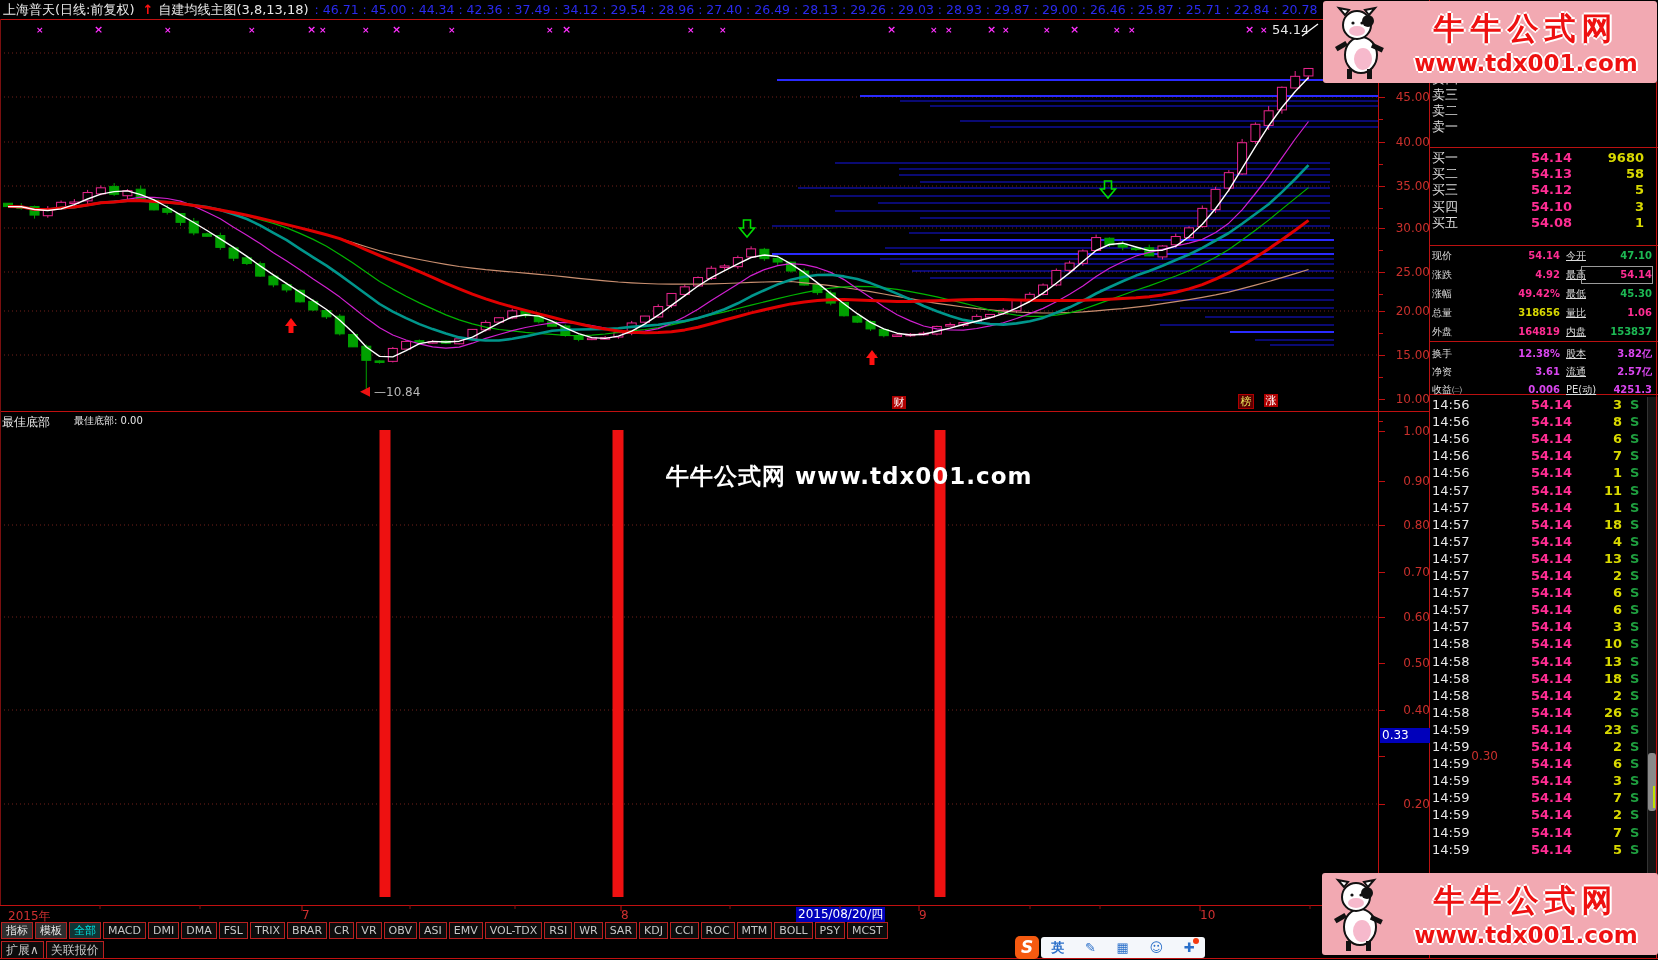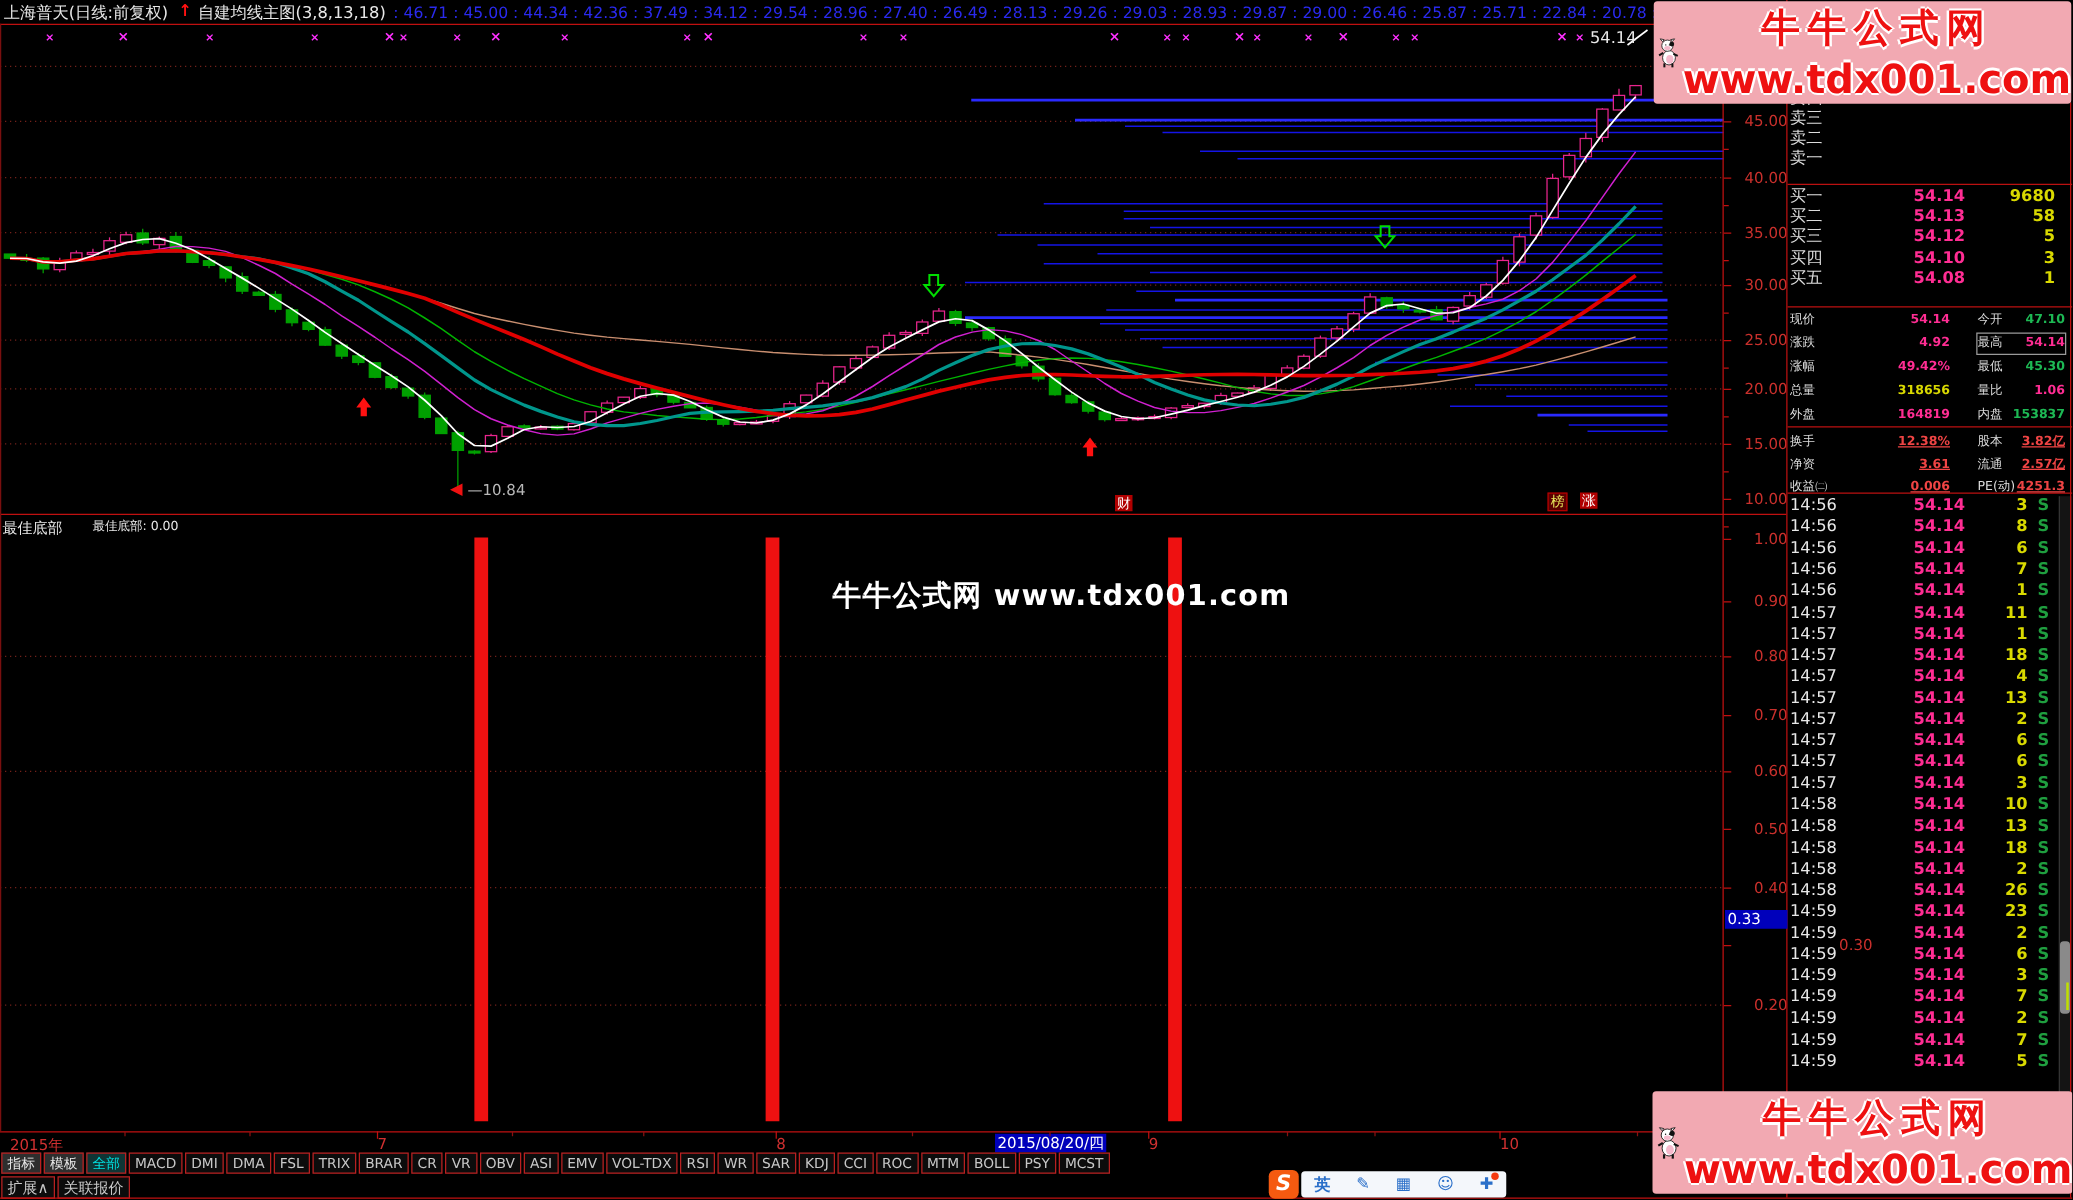--- a/index.html
+++ b/index.html
@@ -13,29 +13,29 @@
   #topbar .arrow{color:#ff1111;font-weight:bold;margin:0 2px 0 8px;}
   #topbar .vals{color:#2a2aee;margin-left:6px;letter-spacing:0px;font-size:12.5px;}
   
   .axlbl{position:absolute;width:46px;text-align:right;color:#c9302c;font-size:12px;line-height:12px;}
   .tick{position:absolute;width:6px;height:1px;background:#c01010;}
   
   .qlabel{color:#dcdcdc;}
   .pink{color:#ff2d93;}
   .green{color:#1db954;margin-left:11px;}
   .yellow{color:#d9d900;}
-  .white{color:#ef4444;text-decoration:underline;}
+  .white{color:#d946ef;}
   .qrow{position:absolute;left:1432px;width:222px;height:16px;font-size:13px;line-height:15px;}
   .qrow .lb{position:absolute;left:0;}
   .qrow .pr{position:absolute;left:60px;width:80px;text-align:right;font-weight:bold;}
   .qrow .vl{position:absolute;right:10px;width:90px;text-align:right;font-weight:bold;}
   .irow{position:absolute;left:1432px;width:224px;height:17px;font-size:10px;line-height:16px;}
   .irow .l1{position:absolute;left:0;}
   .irow .v1{position:absolute;left:52px;width:76px;text-align:right;font-weight:bold;}
-  .irow .l2{position:absolute;left:150px;}
+  .irow .l2{position:absolute;left:134px;text-decoration:underline;}
   .irow .v2{position:absolute;right:4px;width:70px;text-align:right;font-weight:bold;}
   .irow .boxed{outline:1px solid #9a9a9a;}
   .trow{position:absolute;left:1432px;width:226px;height:17px;font-size:13px;line-height:16px;}
   .trow .tm{position:absolute;left:0;color:#e8e8e8;}
   .trow .pr{position:absolute;left:70px;width:70px;text-align:right;font-weight:bold;}
   .trow .vl{position:absolute;left:150px;width:40px;text-align:right;font-weight:bold;}
   .trow .fl{position:absolute;left:198px;color:#1f9e3f;font-weight:bold;}
   .redline{position:absolute;background:#bb1111;}
   
   #yearlbl{color:#d03030;font-size:12px;}
@@ -44,21 +44,21 @@
   .tabrow{position:absolute;display:flex;gap:2px;}
   .tab{border:1px solid #b92020;background:#0c0c0c;color:#c8c8c8;font-size:11px;
        height:15px;line-height:15px;padding:0 4px;}
   .tab.sys{background:#2e2e2e;color:#e8e8e8;}
   .tab.active{color:#00e0e0;background:#0f3535;}
   
   .banner{position:absolute;background:#f2a9b2;border-radius:3px;display:flex;align-items:center;z-index:10;}
   .banner .txt{flex:1;text-align:center;}
   .bt1{font-size:31px;font-weight:bold;color:#ee1111;letter-spacing:6px;
        text-shadow:-2px 0 #fff,2px 0 #fff,0 -2px #fff,0 2px #fff;}
-  .bt2{font-size:32px;font-weight:bold;color:#ee1111;
+  .bt2{font-size:23px;font-weight:bold;color:#ee1111;
        text-shadow:-2px 0 #fff,2px 0 #fff,0 -2px #fff,0 2px #fff;}
   #centerwm{left:666px;top:461px;font-size:23px;font-weight:bold;color:#fff;letter-spacing:1px;z-index:3;}
   
   #subtitle{left:2px;top:414px;font-size:12px;color:#e8e8e8;z-index:2;}
   #subseries{left:74px;top:414px;font-size:10px;color:#e8e8e8;z-index:2;}
   #valbox{left:1380px;top:728px;width:48px;height:15px;background:#0000bb;color:#fff;
           font-size:12px;line-height:15px;padding-left:2px;z-index:2;}
   .newstag{position:absolute;font-size:11px;line-height:13px;width:14px;text-align:center;
            background:#b00000;color:#fff;z-index:2;}
   .newstag.dark{background:#5a0000;color:#e6e65a;border:1px solid #b00000;}

